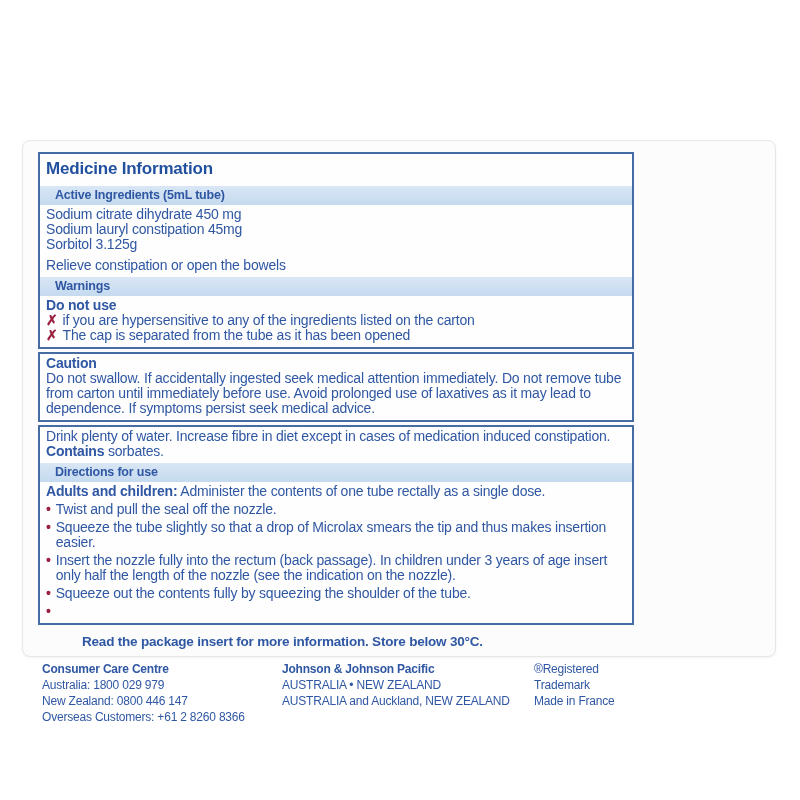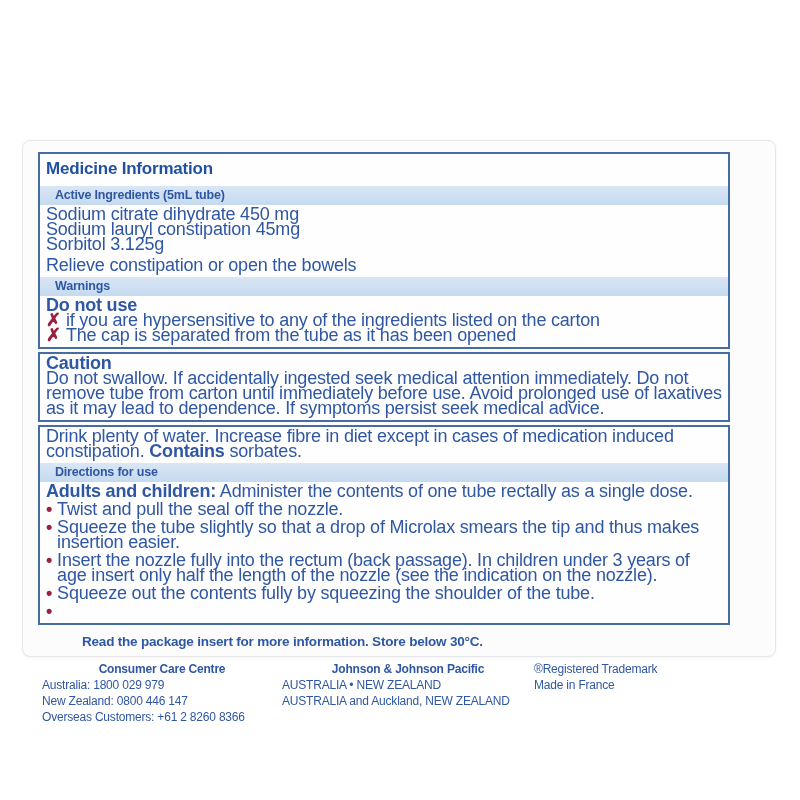--- a/index.html
+++ b/index.html
@@ -20,21 +20,21 @@
     background: #fcfcfd;
     border: 1px solid #e7e7ea;
     border-radius: 8px;
     box-shadow: 0 1px 3px rgba(0,0,0,0.05);
     box-sizing: border-box;
   }
   .panel {
     position: absolute;
     left: 15px;
     top: 11px;
-    width: 692px;
+    width: 596px;
     color: #2f57a3;
     letter-spacing: -0.2px;
   }
   .box {
     border: 2px solid #476ba3;
     background: #fefefe;
     margin-bottom: 3px;
     box-sizing: border-box;
   }
   .row-title {
@@ -44,21 +44,21 @@
     padding: 5px 6px 7px 6px;
   }
   .strip {
     background: linear-gradient(180deg, #d9e6f5 0%, #c5daef 100%);
     font-weight: bold;
     font-size: 12.5px;
     line-height: 15px;
     padding: 2px 6px 2px 15px;
   }
   .row {
-    font-size: 18px;
+    font-size: 14px;
     line-height: 15px;
     padding: 2px 6px 4px 6px;
   }
   .bold-label { font-weight: bold; }
   .x-item { display: flex; align-items: flex-start; }
   .x-mark {
     color: #9b1f3f;
     font-weight: bold;
     margin-right: 5px;
     flex: 0 0 auto;
@@ -78,21 +78,21 @@
   }
   .footer-cols {
     display: flex;
     margin: 12px 0 0 4px;
     font-size: 12px;
     line-height: 16px;
   }
   .footer-col-1 { width: 240px; flex: 0 0 auto; }
   .footer-col-2 { width: 252px; flex: 0 0 auto; }
   .footer-col-3 { flex: 1 1 auto; }
-  .footer-title { font-weight: bold; text-align: center; }
+  .footer-title { font-weight: bold; }
 </style>
 </head>
 <body>
 
 <div class="card">
   <div class="panel">
 
     <div class="box">
       <div class="row-title">Medicine Information</div>
 

